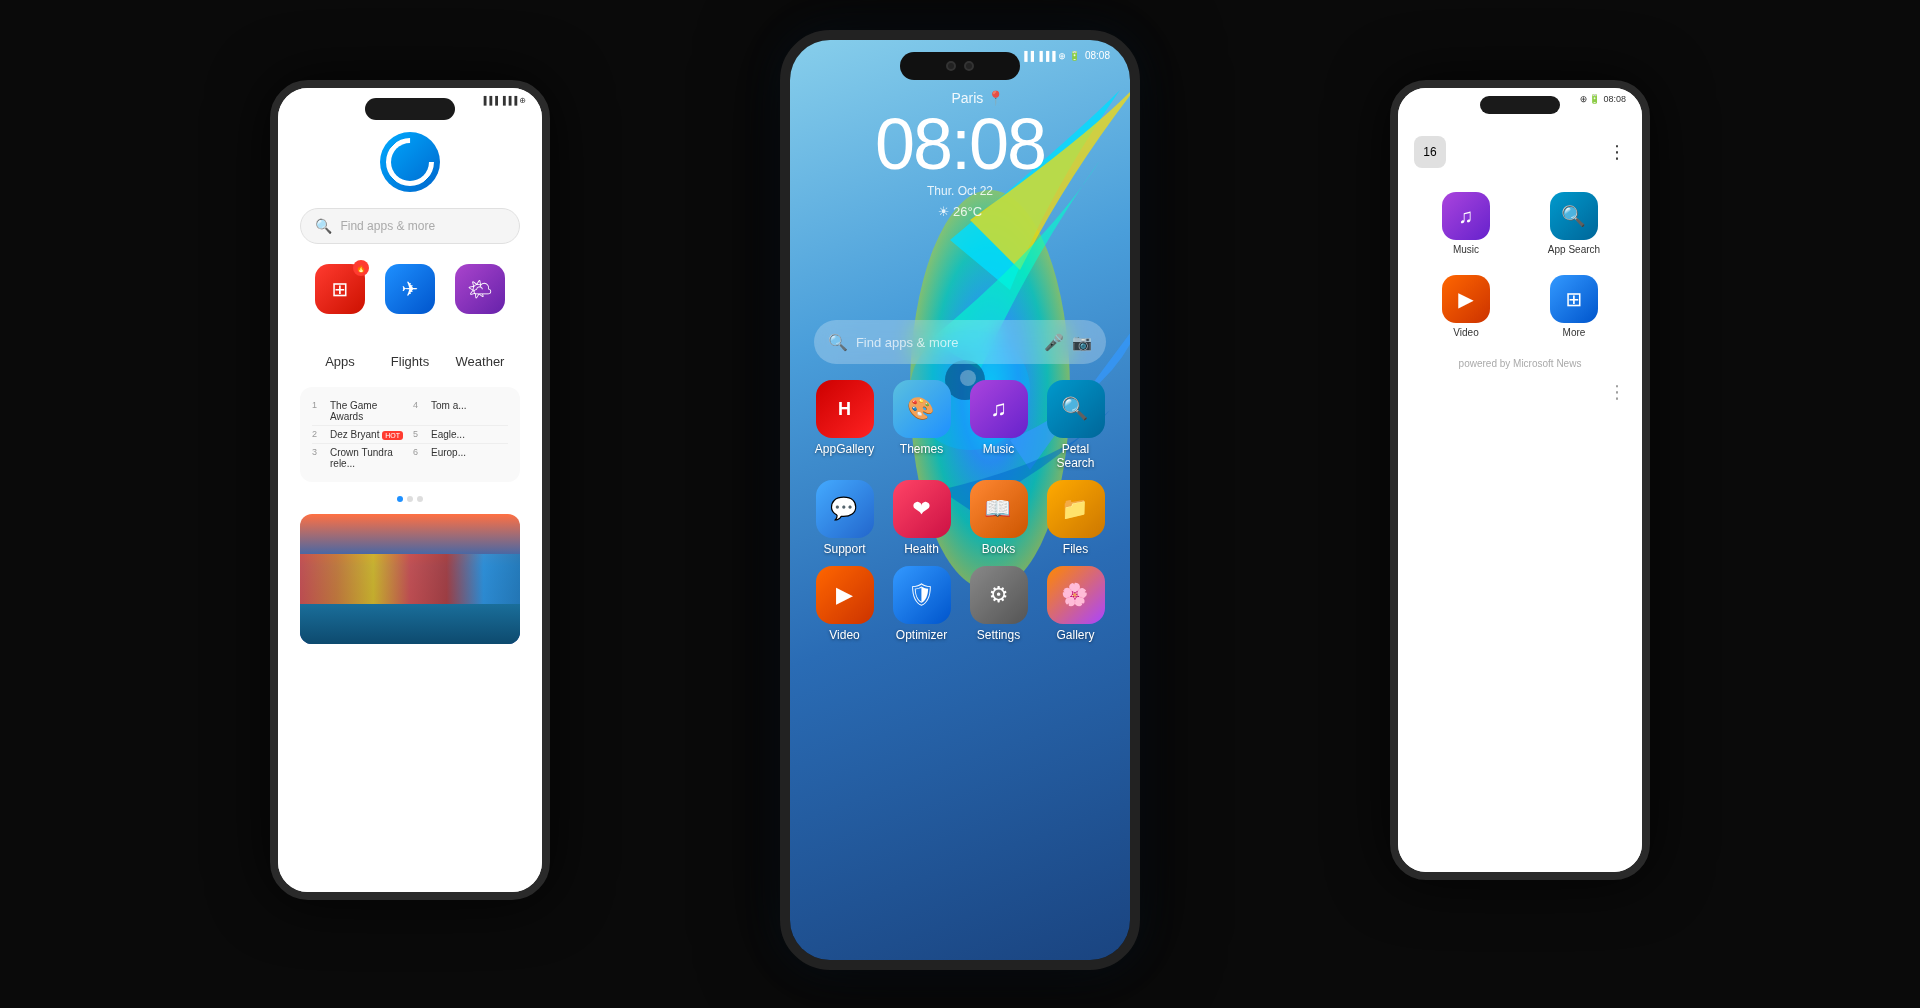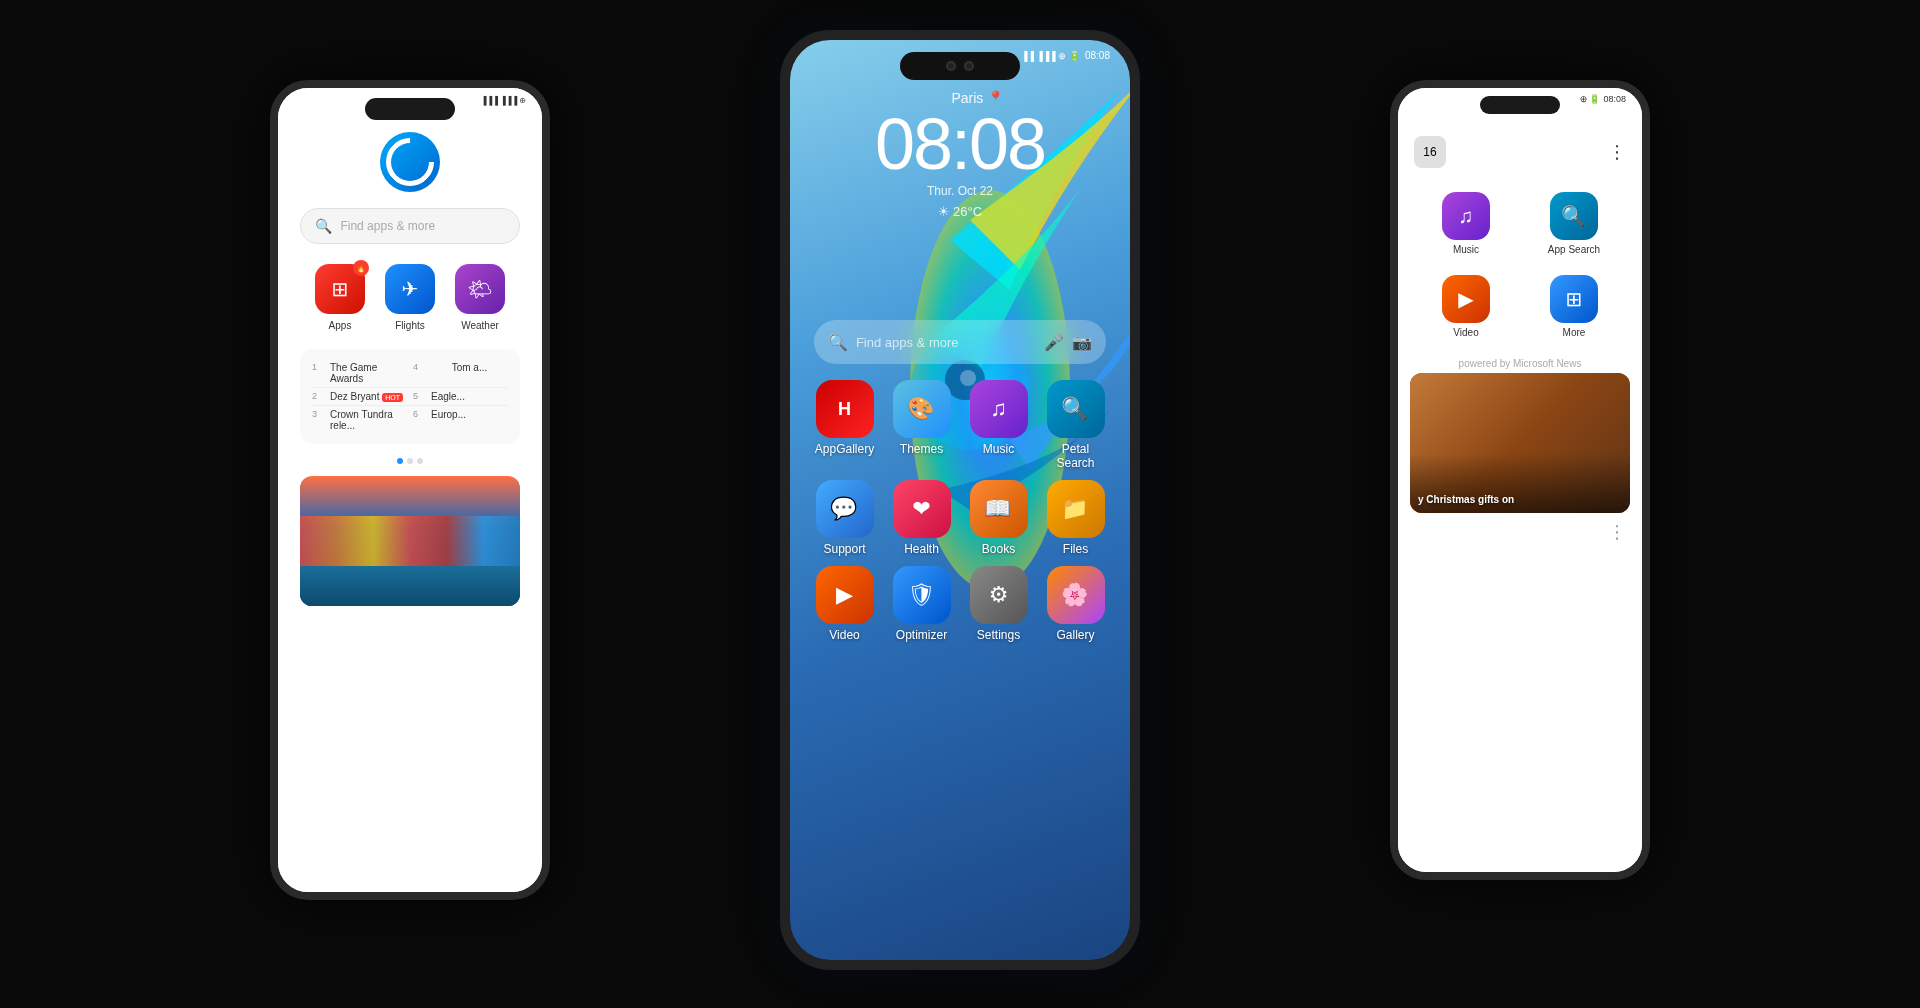--- a/index.html
+++ b/index.html
@@ -124,22 +124,23 @@
       width: 50px;
       height: 50px;
       border-radius: 14px;
       display: flex;
       align-items: center;
       justify-content: center;
       font-size: 22px;
       position: relative;
     }
     .left-app-label {
-      font-size: 10px;
+      font-size: 13px;
       color: #333;
+      margin-top: 34px;
     }
     .badge {
       position: absolute;
       top: -4px;
       right: -4px;
       width: 16px;
       height: 16px;
       background: #ff3b30;
       border-radius: 50%;
       display: flex;
@@ -491,21 +492,21 @@
           </div>
           <span class="left-app-label">Weather</span>
         </div>
       </div>
 
       <div class="left-news">
         <div class="left-news-item">
           <span class="news-num">1</span>
           <span style="flex:1;">The Game Awards</span>
           <span class="news-num">4</span>
-          <span style="flex:1;text-align:center;">Tom a...</span>
+          <span style="flex:1;">Tom a...</span>
         </div>
         <div class="left-news-item">
           <span class="news-num">2</span>
           <span style="flex:1;">Dez Bryant <span class="hot-badge">HOT</span></span>
           <span class="news-num">5</span>
           <span style="flex:1;">Eagle...</span>
         </div>
         <div class="left-news-item">
           <span class="news-num">3</span>
           <span style="flex:1;">Crown Tundra rele...</span>
@@ -701,24 +702,18 @@
         <div class="right-app-item">
           <div class="right-app-icon app-more-right">
             <span style="color:white;">⊞</span>
           </div>
           <span class="right-app-label">More</span>
         </div>
       </div>
 
       <div class="right-powered">powered by Microsoft News</div>
 
-      <div class="right-news-image">
-
-        <div style="position:absolute;top:0;left:0;right:0;bottom:0;background:linear-gradient(135deg,#c47a3a,#8B4513,#5c3317);"></div>
-        <div style="position:absolute;bottom:0;left:0;right:0;height:60px;background:linear-gradient(transparent,rgba(0,0,0,0.6));"></div>
-        <div class="right-news-caption">y Christmas gifts on</div>
-      </div>
 
       <div style="text-align:right;padding:8px 16px;color:#999;font-size:18px;">⋮</div>
     </div>
   </div>
 
 </div>
 
 </body></html>

